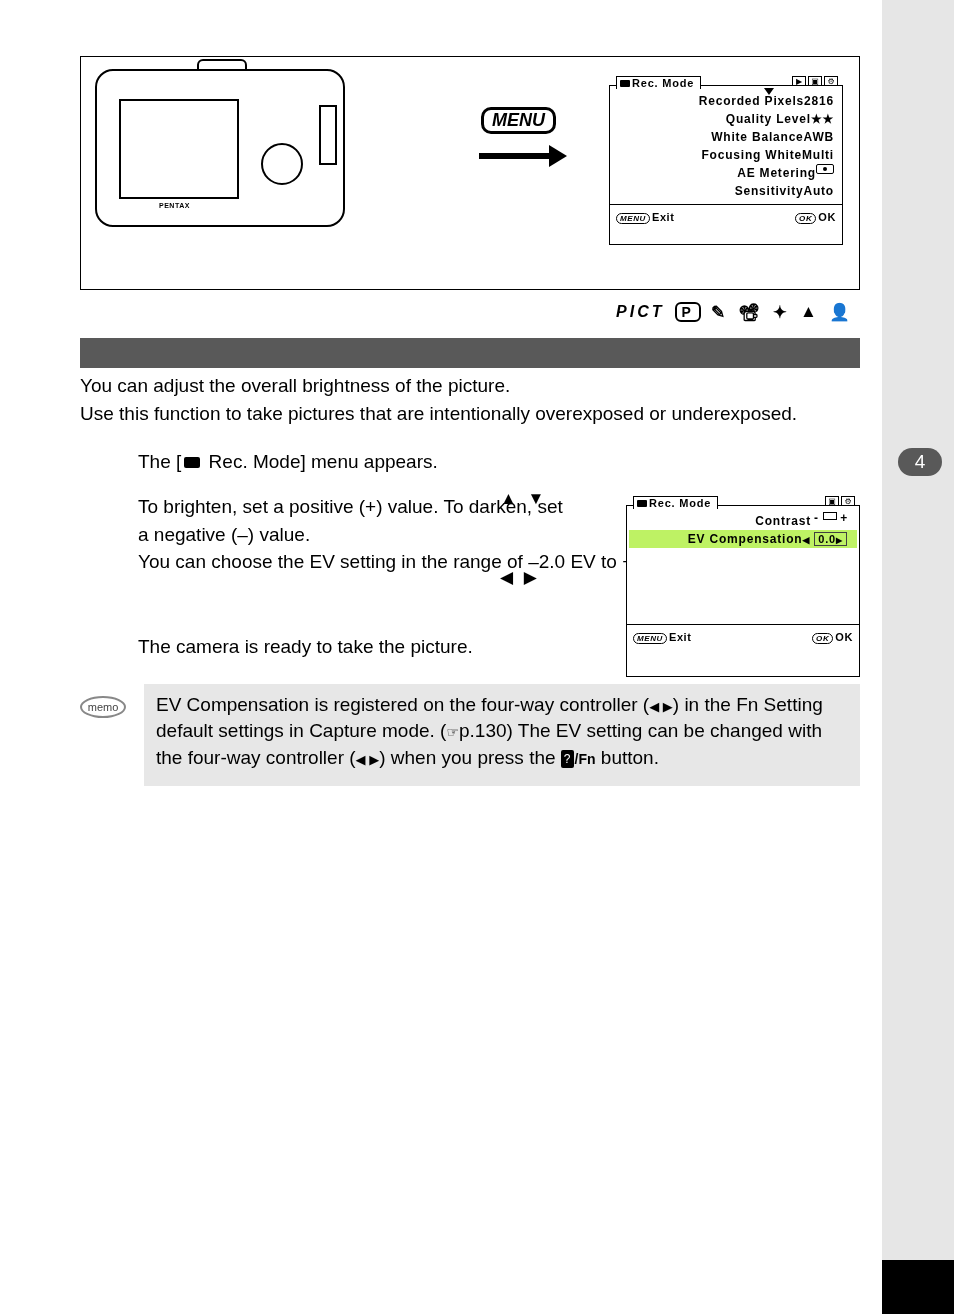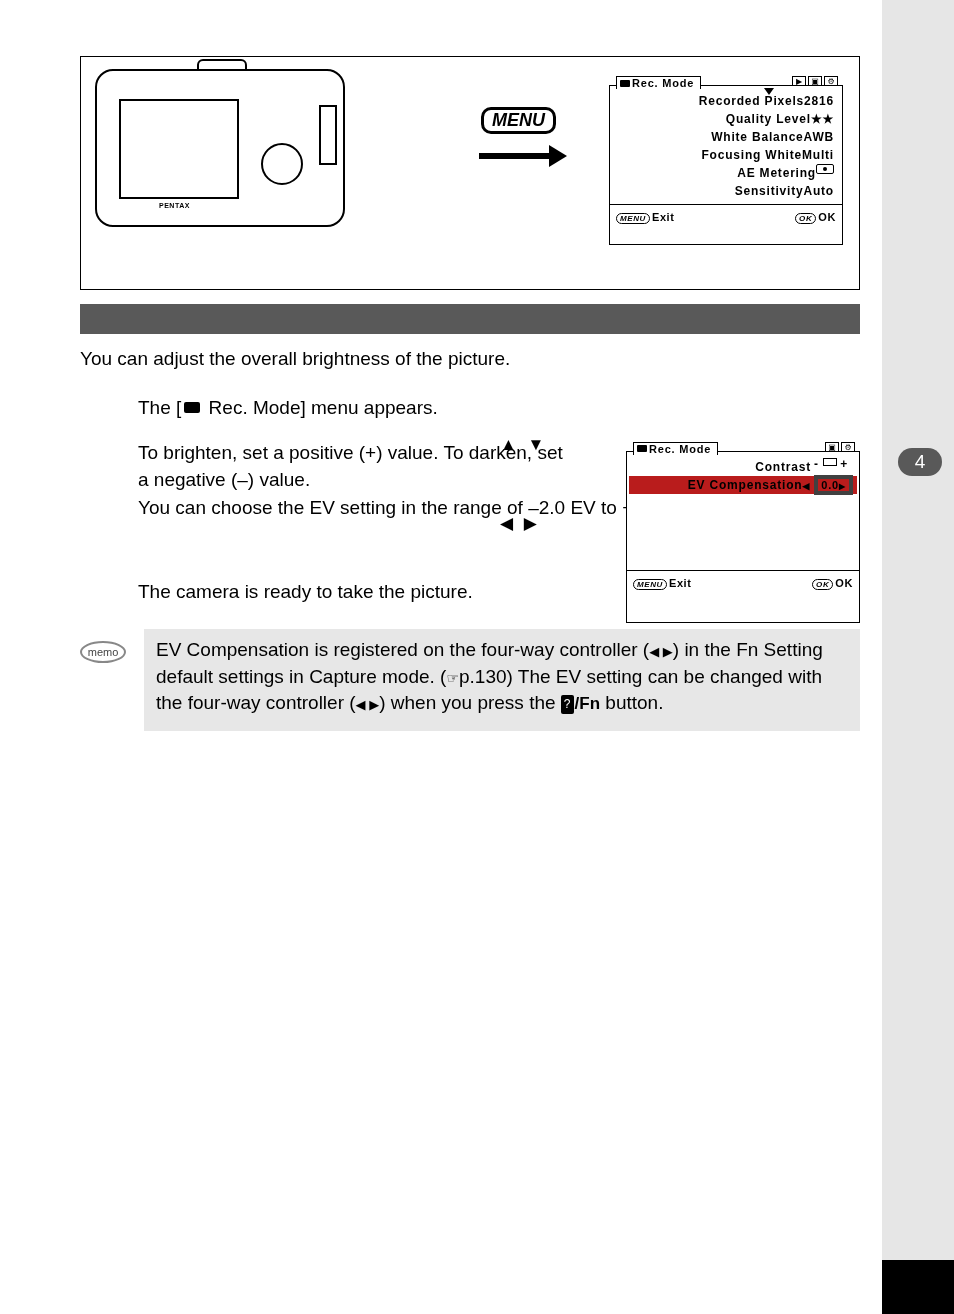--- a/index.html
+++ b/index.html
@@ -238,21 +238,21 @@
 
   .title-bar {
     background: #595959;
     height: 30px;
     margin-top: 14px;
   }
 
   .body-text {
     font-size: 19px;
     line-height: 1.45;
-    margin-top: 11px;
+    margin-top: 4px;
   }
   .step-line {
     font-size: 19px;
     margin-top: 24px;
     margin-left: 58px;
   }
   .cam-ico-txt {
     display: inline-block;
     width: 16px; height: 11px;
     background: #000;
@@ -276,26 +276,26 @@
   .arrow-leftright { left: 420px; top: 74px; }
 
   .fig-lcd2 {
     position: absolute;
     right: 0; top: 12px;
     width: 234px;
     height: 172px;
   }
   .fig-lcd2 .lcd-body { min-height: 118px; }
   .fig-lcd2 .selected-row {
-    background: #b91c1c;
+    background: #bef264;
     margin: 0 -6px;
-    padding: 0 4px;
+    padding: 0 10px;
   }
   .fig-lcd2 .val-box {
-    border: 4px solid #404040;
+    border: 1px solid #404040;
     padding: 0 3px;
     font-size: 11px;
     position: relative;
   }
   .level-ind {
     position: relative;
     width: 40px; height: 10px;
     display: inline-block;
   }
   .level-ind .bar {
@@ -350,21 +350,21 @@
   .fn-ico {
     display: inline-block;
     background: #000;
     color: #fff;
     font-size: 12px;
     padding: 1px 3px;
     border-radius: 2px;
     margin-right: 1px;
     vertical-align: middle;
   }
-  .fn-txt { font-weight: bold; font-size: 17px; }
+  .fn-txt { font-weight: bold; font-size: 14px; }
   .ptr-ico { font-size: 14px; }
 
   .ref-box {
     border: 1px solid #000;
     margin-top: 18px;
     margin-left: 230px;
     width: 548px;
     padding: 6px 10px;
     font-size: 19px;
   }
@@ -426,25 +426,35 @@
             <span>Auto</span>
           </div>
       </div>
       <div class="lcd-foot">
         <span><span class="btn">MENU</span><span>Exit</span></span>
         <span><span class="btn">OK</span><span>OK</span></span>
       </div>
     </div>
   </div>
 
+  <div class="mode-strip">
+    <span style="font-style:italic">PICT</span>
+    <span class="pbox">P</span>
+    <span class="mode-glyph">✎</span>
+    <span class="mode-glyph">📽</span>
+    <span class="mode-glyph">✦</span>
+    <span class="mode-glyph">▲</span>
+    <span class="mode-glyph">👤</span>
+  </div>
 
   <div class="title-bar"></div>
 
   <div class="body-text">
     <div>You can adjust the overall brightness of the picture.</div>
+    <div>Use this function to take pictures that are intentionally overexposed or underexposed.</div>
   </div>
 
   <div class="step-line">
     <span>The [</span><span class="cam-ico-txt"></span><span> Rec. Mode] menu appears.</span>
   </div>
 
   <div class="step-block">
     <div class="arrow-keys arrow-updown">▲ ▼</div>
     <div class="arrow-keys arrow-leftright">◀ ▶</div>
 

